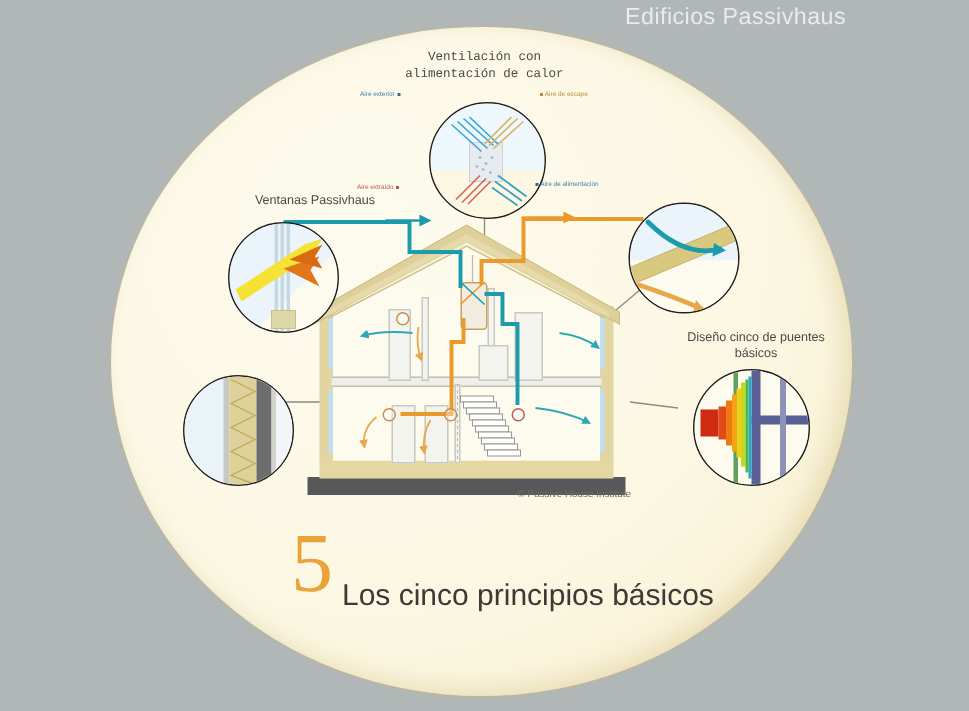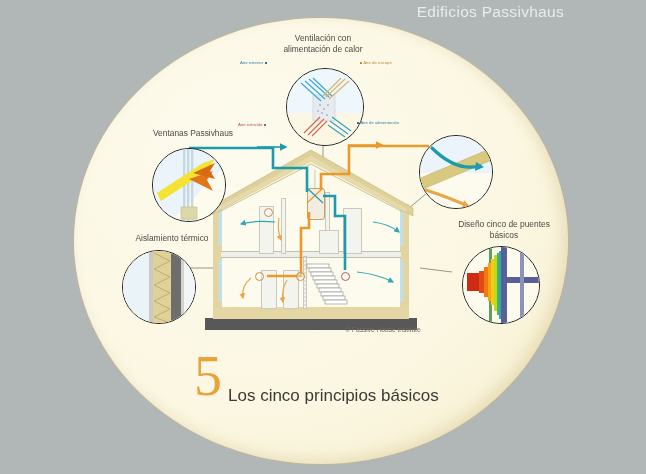--- a/index.html
+++ b/index.html
@@ -60,21 +60,21 @@
   .copy{position:absolute;font-size:6.6px;color:#6e6a62;white-space:nowrap;}
 
   
   .cap-num{
     position:absolute;left:194px;top:348px;
     font-family:"Liberation Serif", serif;
     font-size:56px;line-height:56px;color:#e8a33a;font-weight:400;
   }
   .cap-txt{
     position:absolute;left:228px;top:386px;
-    font-size:17px;color:#3c3a36;white-space:nowrap;
+    font-size:20px;color:#3c3a36;white-space:nowrap;
   }
 </style>
 </head>
 <body>
 
 <div id="stage">
 
   <div class="hdr-title">Edificios Passivhaus</div>
 
   <div class="disc"></div>
@@ -196,21 +196,21 @@
       <marker id="oB" markerWidth="5" markerHeight="5" refX="4" refY="2.5" orient="auto">
         <path d="M0,0 L5,2.5 L0,5 z" fill="#e99a2a"></path>
       </marker>
     </defs>
     <line x1="257" y1="147" x2="286" y2="147" stroke="#1b9bab" stroke-width="1.6" marker-end="url(#tB)"></line>
     <line x1="348" y1="145" x2="382" y2="145" stroke="#e99a2a" stroke-width="1.6" marker-end="url(#oB)"></line>
   </svg>
 
   <div class="copy" style="left:345px;top:326px;">© Passive House Institute</div>
 
-  <div class="lbl" style="left:258px;top:33px;width:130px;">
+  <div class="lbl" style="left:258px;top:33px;width:130px;font-family:Liberation Mono, monospace;">
     <span>Ventilación con</span><br><span>alimentación de calor</span>
   </div>
   <div class="bub" style="left:286px;top:68px;width:76px;height:76px;">
     <div class="bub-inner" style="background:linear-gradient(#eef7fb 0 58%, #fbf7e2 58% 100%);">
       <svg width="76" height="76">
         <rect x="26" y="26" width="22" height="26" fill="#e6eaee" stroke="#c6ccd2" stroke-width="0.6" opacity="0.95"></rect>
         <g stroke="#38a6d6" stroke-width="1.1" fill="none">
           <line x1="14" y1="14" x2="34" y2="32"></line>
             <line x1="18" y1="12" x2="38" y2="30"></line>
           <line x1="22" y1="10" x2="42" y2="28"></line>
@@ -240,37 +240,36 @@
             <circle cx="31" cy="42" r="0.9"></circle>
         </g>
       </svg>
     </div>
   </div>
   <div class="micro" style="left:240px;top:60px;"><span>Aire exterior</span><span class="dot"></span></div>
   <div class="micro o" style="left:358px;top:60px;"><span class="dot"></span><span>Aire de escape</span></div>
   <div class="micro r" style="left:238px;top:122px;"><span>Aire extraído</span><span class="dot"></span></div>
   <div class="micro" style="left:355px;top:120px;"><span class="dot"></span><span>Aire de alimentación</span></div>
 
-  <div class="lbl" style="left:133px;top:128px;width:120px;">Ventanas Passivhaus</div>
+  <div class="lbl" style="left:150px;top:128px;width:120px;">Ventanas Passivhaus</div>
   <div class="bub" style="left:152px;top:148px;width:72px;height:72px;">
     <div class="bub-inner" style="background:linear-gradient(135deg,#eaf4fa 0 62%,#fdfbee 62% 100%);">
       <svg width="72" height="72">
         <rect x="30" y="0" width="2.4" height="72" fill="#c6d9e2"></rect>
         <rect x="34" y="0" width="2.4" height="72" fill="#c6d9e2"></rect>
         <rect x="38" y="0" width="2.4" height="72" fill="#c6d9e2"></rect>
         <rect x="28" y="58" width="16" height="12" fill="#ddd8a8" stroke="#c3bb83" stroke-width="0.6"></rect>
         <path d="M4 44 L50 14 L54 22 L8 52 Z" fill="#f5e232"></path>
         <path d="M50 14 L62 10 L54 22 Z" fill="#f5e232"></path>
         <path d="M60 22 L36 30 L60 42 L54 31 Z" fill="#e2761a"></path>
         <path d="M62 14 L40 24 L62 30 L57 22 Z" fill="#d86a12"></path>
       </svg>
     </div>
   </div>
 
-  <div class="lbl" style="left:110px;top:233px;width:124px;">Aislamiento térmico</div>
   <div class="bub" style="left:122px;top:250px;width:72px;height:72px;">
     <div class="bub-inner" style="background:#e9f2f6;">
       <svg width="72" height="72">
         <rect x="0" y="0" width="26" height="72" fill="#eaf3f7"></rect>
         <rect x="26" y="0" width="4" height="72" fill="#c9c9c2"></rect>
         <rect x="30" y="0" width="18" height="72" fill="#ded29a"></rect>
         <g stroke="#c2a85c" stroke-width="0.9" fill="none">
           <polyline points="31,2 47,10 31,18 47,26 31,34 47,42 31,50 47,58 31,66 47,72"></polyline>
         </g>
         <rect x="48" y="0" width="10" height="72" fill="#6d6d6d"></rect>

